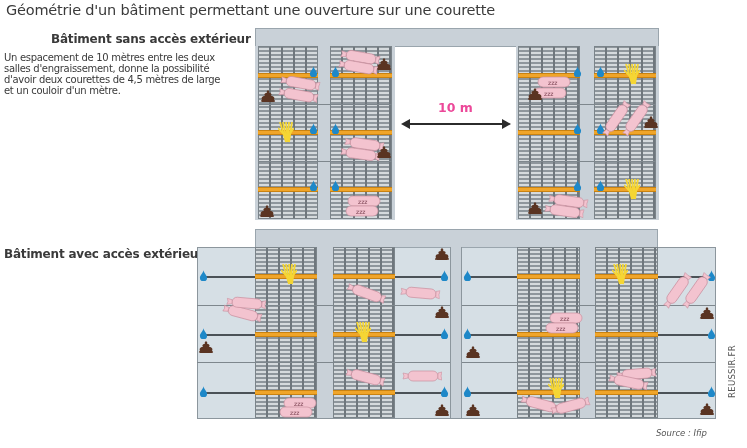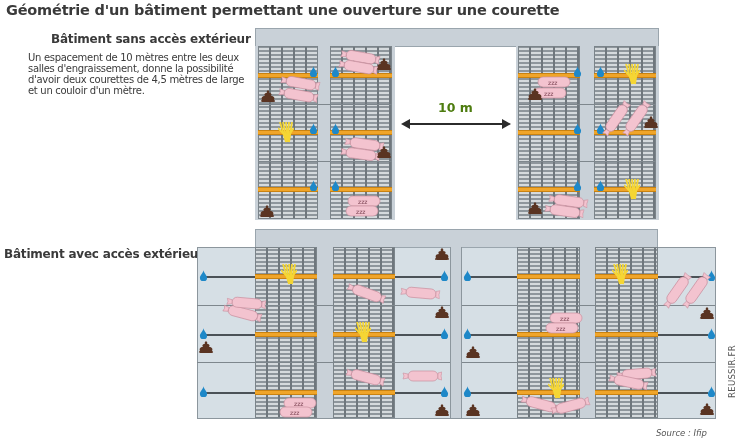--- a/index.html
+++ b/index.html
@@ -1,23 +1,23 @@
 <!DOCTYPE html>
 <html><head>
 <meta charset="utf-8">
 <style>
   html, body { margin: 0; padding: 0; }
   body {
     width: 747px; height: 448px; position: relative; overflow: hidden;
     background: #ffffff; font-family: "DejaVu Sans", "Liberation Sans", sans-serif; color: #2b2b2b;
   }
   .abs { position: absolute; }
-  .title { left: 6px; top: 2px; font-size: 14.5px; font-weight: bold; color: #3a3a3a; letter-spacing: -0.2px; white-space: nowrap; }
+  .title { left: 6px; top: 2px; font-size: 14.5px; font-weight: normal; color: #3a3a3a; letter-spacing: -0.2px; white-space: nowrap; }
   .subtitle { font-size: 12px; font-weight: bold; color: #3a3a3a; white-space: nowrap; letter-spacing: -0.2px; }
-  .desc { left: 4px; top: 52px; width: 220px; font-size: 10px; line-height: 11px; color: #3a3a3a; letter-spacing: -0.3px; margin-left: 24px; }
+  .desc { left: 4px; top: 52px; width: 220px; font-size: 10px; line-height: 11px; color: #3a3a3a; letter-spacing: -0.3px; }
   .source { right: 40px; top: 428px; font-size: 8.5px; font-style: italic; color: #555; }
   .brand { left: 727px; top: 398px; font-size: 8.5px; color: #555; transform: rotate(-90deg); transform-origin: left top; white-space: nowrap; letter-spacing: 0.3px; }
 
   .roof { background: #c9d1d8; border: 1px solid #9aa5ad; box-sizing: border-box; }
   .corridor { background: #c9d1d8; }
   .court { background: #d6dfe5; border: 1px solid #8c969d; box-sizing: border-box; }
   .grate {
     background-color: #9aa2a8;
     background-image:
       repeating-linear-gradient(90deg, transparent 0 10px, #6f777d 10px 12px),
@@ -25,21 +25,21 @@
     border: 1px solid #7b848a; box-sizing: border-box;
   }
   .rowline { height: 1px; background: #7e878d; }
   .feed { height: 5px; background: #f0a52a; border-top: 1px solid #c98210; border-bottom: 1px solid #c98210; box-sizing: border-box; }
   .pipe { height: 1.5px; background: #4b5257; }
   .drop { width: 9px; height: 11px; }
   .poop { width: 16px; height: 12px; }
   .pig { width: 40px; height: 14px; }
   .straw { width: 16px; height: 22px; }
   .arrow { left: 401px; top: 118px; width: 110px; height: 12px; }
-  .dist { left: 438px; top: 100px; font-size: 12.5px; font-weight: bold; color: #4d7c0f; }
+  .dist { left: 438px; top: 100px; font-size: 12.5px; font-weight: bold; color: #ec4899; }
 </style>
 </head>
 <body>
 
 <svg width="0" height="0" style="position:absolute">
   <defs>
     <symbol id="sym-drop" viewBox="0 0 10 12">
         <path d="M5 0 C5 3 9 6 9 8.5 A4 4 0 0 1 1 8.5 C1 6 5 3 5 0 Z" fill="#1e88c8"></path>
       </symbol>
     <symbol id="sym-poop" viewBox="0 0 16 12">

